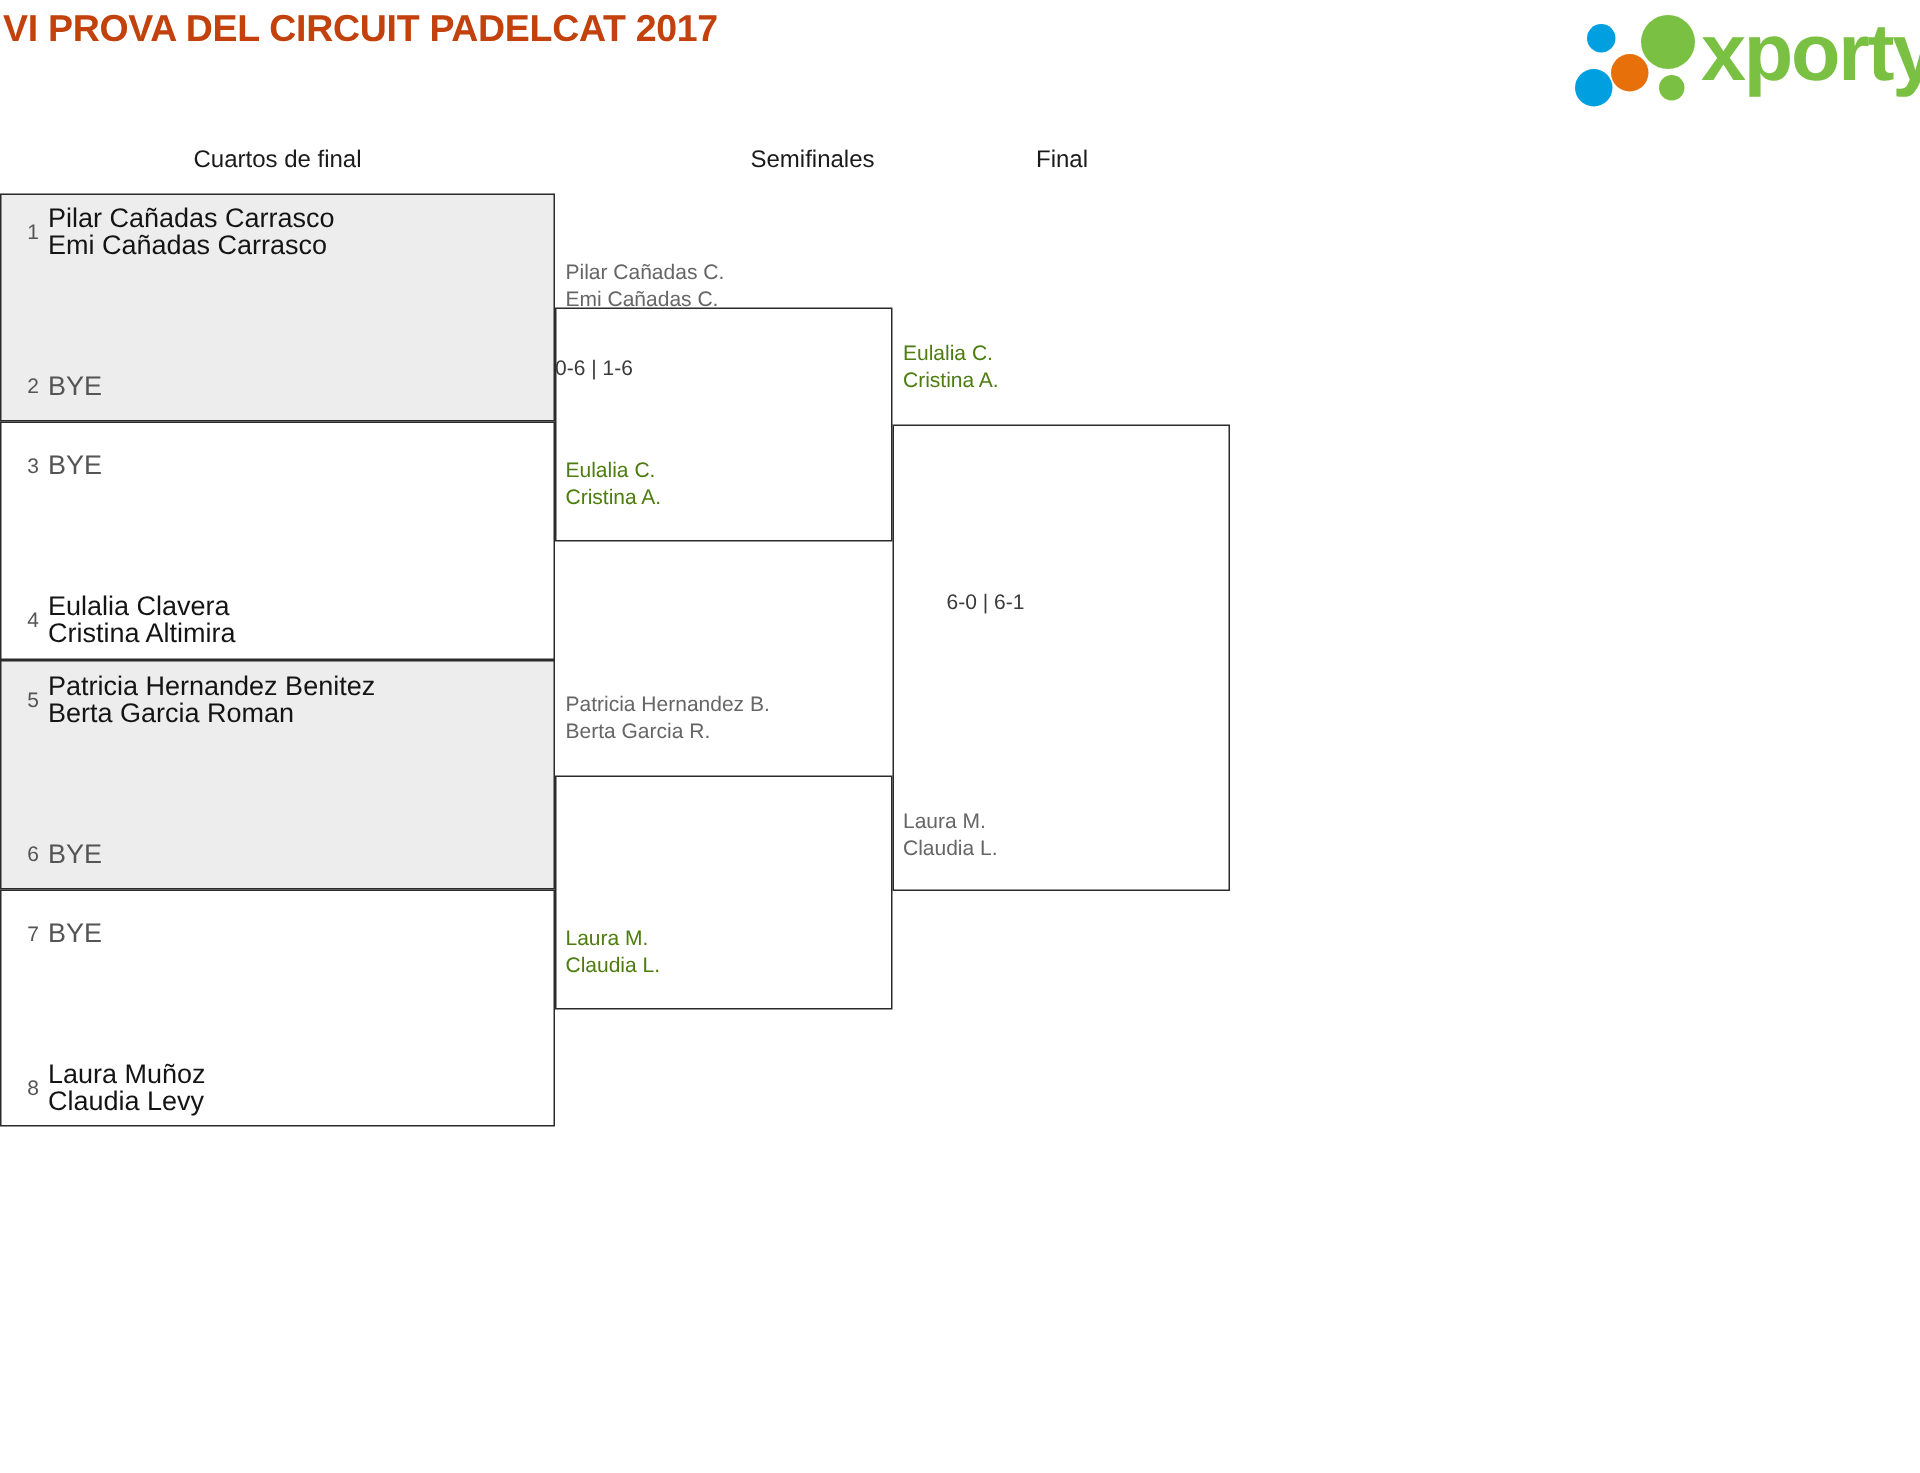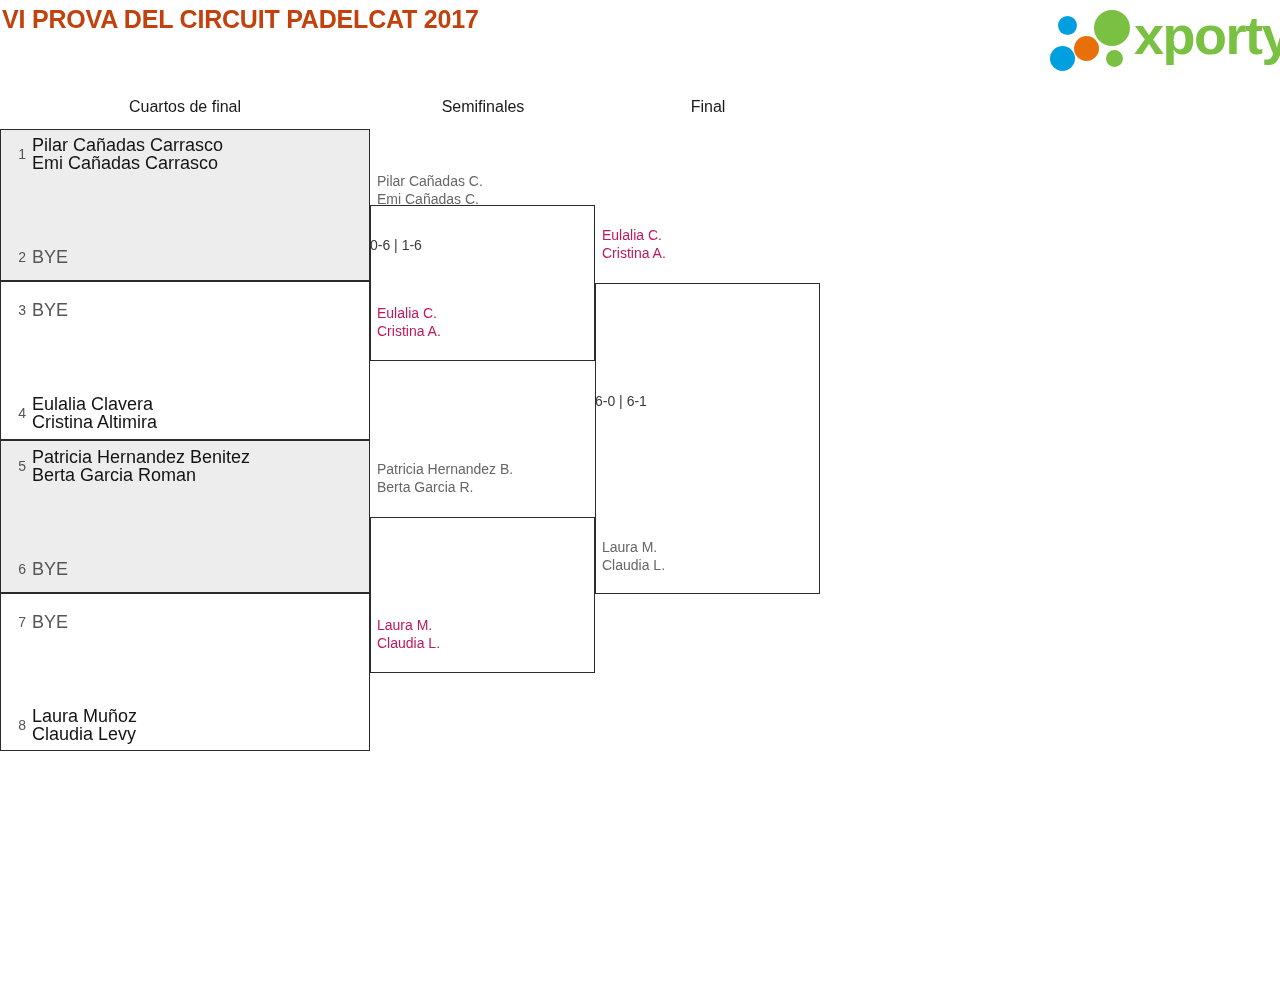--- a/index.html
+++ b/index.html
@@ -71,21 +71,21 @@
   
   .round-header {
     position: absolute;
     font-size: 16px;
     color: #1a1a1a;
     text-align: center;
     line-height: 20px;
     white-space: nowrap;
   }
   #round-header-qf { left: 35px;  top: 97px; width: 300px; }
-  #round-header-sf { left: 383px; top: 97px; width: 200px; }
+  #round-header-sf { left: 383px; top: 97px; width: 200px; text-align: right; }
   #round-header-f  { left: 628px; top: 97px; width: 160px; }
 
   
   #bracket {
     position: absolute;
     left: 0;
     top: 0;
     width: 1280px;
     height: 982px;
   }
@@ -123,21 +123,21 @@
   .team .ln { display: block; }
 
   
   .adv {
     position: absolute;
     font-size: 14px;
     line-height: 18px;
     white-space: nowrap;
   }
   .adv .ln { display: block; }
-  .adv.winner { color: #be185d; }
+  .adv.winner { color: #4d7c0f; }
   .adv.loser  { color: #666666; }
 
   
   .score {
     position: absolute;
     font-size: 14px;
     line-height: 18px;
     color: #3a3a3a;
     text-align: left;
     white-space: nowrap;
@@ -259,20 +259,20 @@
     <span class="ln">Claudia L.</span>
   </div>
 
   <div class="bx" style="left:595px; top:283px; width:225px; height:311px;"></div>
 
   <div class="adv winner" style="left:602px; top:226px;">
     <span class="ln">Eulalia C.</span>
     <span class="ln">Cristina A.</span>
   </div>
 
-  <div class="score" style="left:595px; top:392px; width:252px;">6-0 | 6-1</div>
+  <div class="score" style="left:595px; top:392px; width:252px;padding-left:36px;">6-0 | 6-1</div>
 
   <div class="adv loser" style="left:602px; top:538px;">
     <span class="ln">Laura M.</span>
     <span class="ln">Claudia L.</span>
   </div>
 
 </div>
 
 </body></html>

